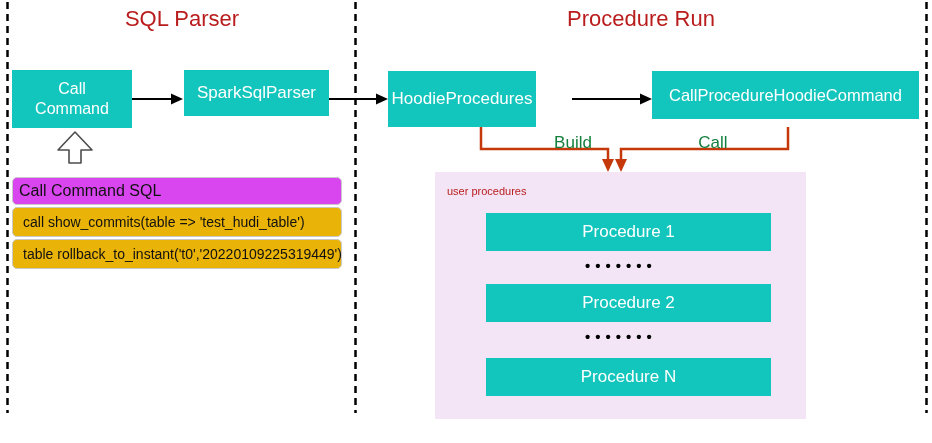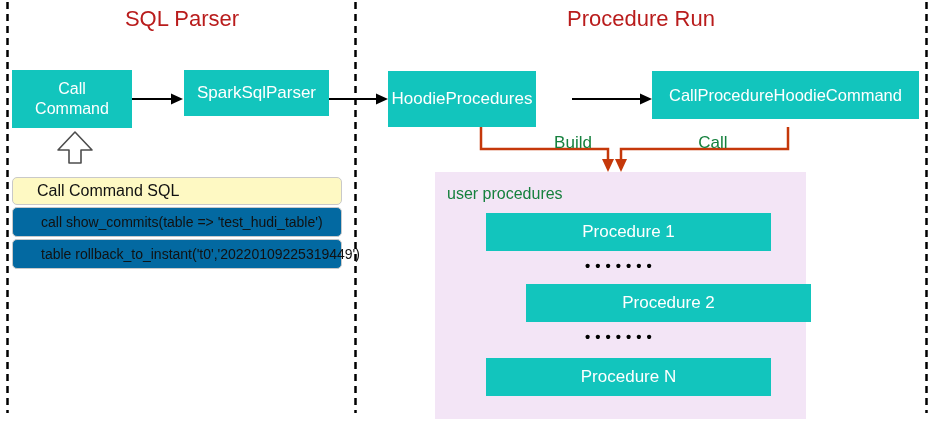--- a/index.html
+++ b/index.html
@@ -23,38 +23,38 @@
   #node-cphc{left:652px;top:71px;width:267px;height:48px;font-size:16.5px;}
   .edge-label{
     position:absolute;font-size:17px;color:#15803d;text-align:center;width:80px;
   }
   #label-build{left:533px;top:133px;}
   #label-call{left:673px;top:133px;}
   
   #sql-box{position:absolute;left:12px;top:177px;width:330px;}
   .sql-row{
     box-sizing:border-box;border:1px solid #C9C9C9;border-radius:5px;
-    background:#0369a1;color:#111;padding:5px 28px;margin-bottom:2px;
+    background:#eab308;color:#111;padding:5px 10px;margin-bottom:2px;
     font-size:14px;line-height:18px;white-space:nowrap;
   }
-  .sql-header{background:#fef9c3;font-size:16px;padding:4px 24px;}
+  .sql-header{background:#d946ef;font-size:16px;padding:4px 6px;}
   
   #user-procedures{
     position:absolute;left:435px;top:172px;width:371px;height:247px;
     background:#F3E5F6;
   }
   #user-procedures-label{
-    position:absolute;left:12px;top:13px;font-size:16px;color:#15803d;
+    position:absolute;left:12px;top:13px;font-size:11px;color:#b91c1c;
   }
   .proc-box{
     position:absolute;left:51px;width:285px;height:38px;background:#12C5BD;
     color:#fff;display:flex;align-items:center;justify-content:center;font-size:17px;
   }
   #proc-1{top:41px;}
-  #proc-2{top:112px;margin-left:40px;}
+  #proc-2{top:112px;}
   #proc-n{top:186px;}
   .dots{
     position:absolute;left:86px;width:200px;text-align:center;color:#000;
     font-size:15px;font-weight:bold;letter-spacing:5px;
   }
   #dots-1{top:85px;}
   #dots-2{top:156px;}
   #arrow-layer{position:absolute;left:0;top:0;width:932px;height:443px;pointer-events:none;}
 </style>
 </head>

